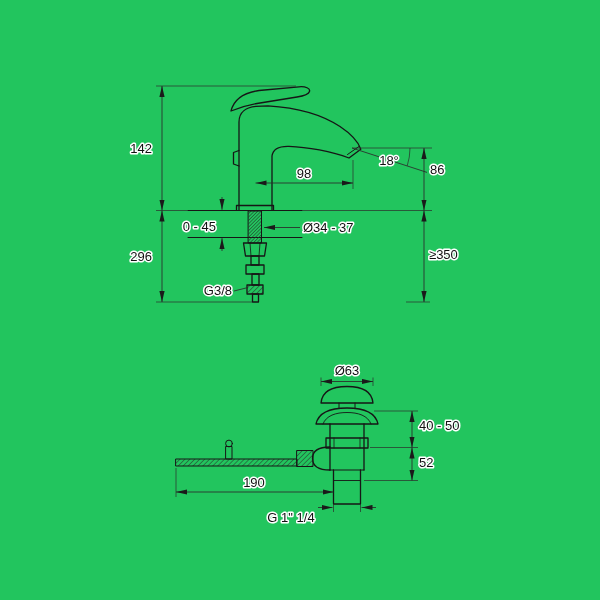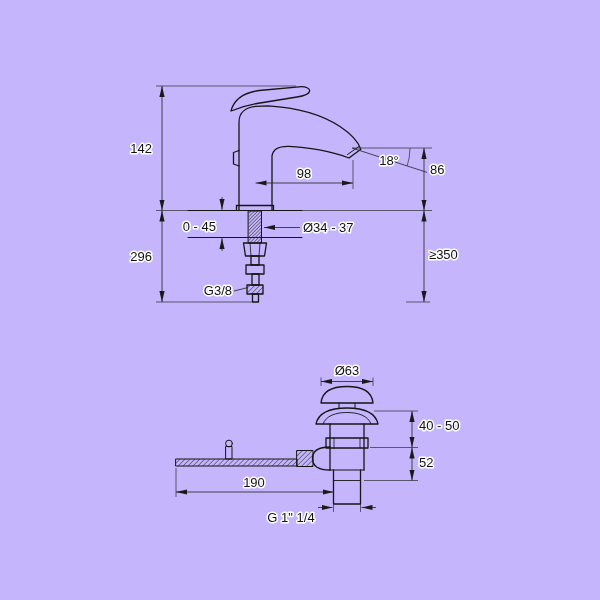--- a/index.html
+++ b/index.html
@@ -7,21 +7,21 @@
     padding: 0;
     width: 600px;
     height: 600px;
     background: #ffffff;
     font-family: "Liberation Sans", sans-serif;
   }
   .canvas {
     width: 600px;
     height: 600px;
     position: relative;
-    background: #c4b5fd;
+    background: #22c55e;
     overflow: hidden;
   }
   svg { display: block; }
   .obj  { stroke: #161616; fill: none; stroke-width: 1.3; stroke-linecap: round; stroke-linejoin: round; }
   .dim  { stroke: #2b2b2b; fill: none; stroke-width: 0.85; }
   .thin { stroke: #2b2b2b; fill: none; stroke-width: 0.7; }
   .med  { stroke-width: 1.05; }
   text {
     font-family: "Liberation Sans", sans-serif;
     font-size: 13px;

